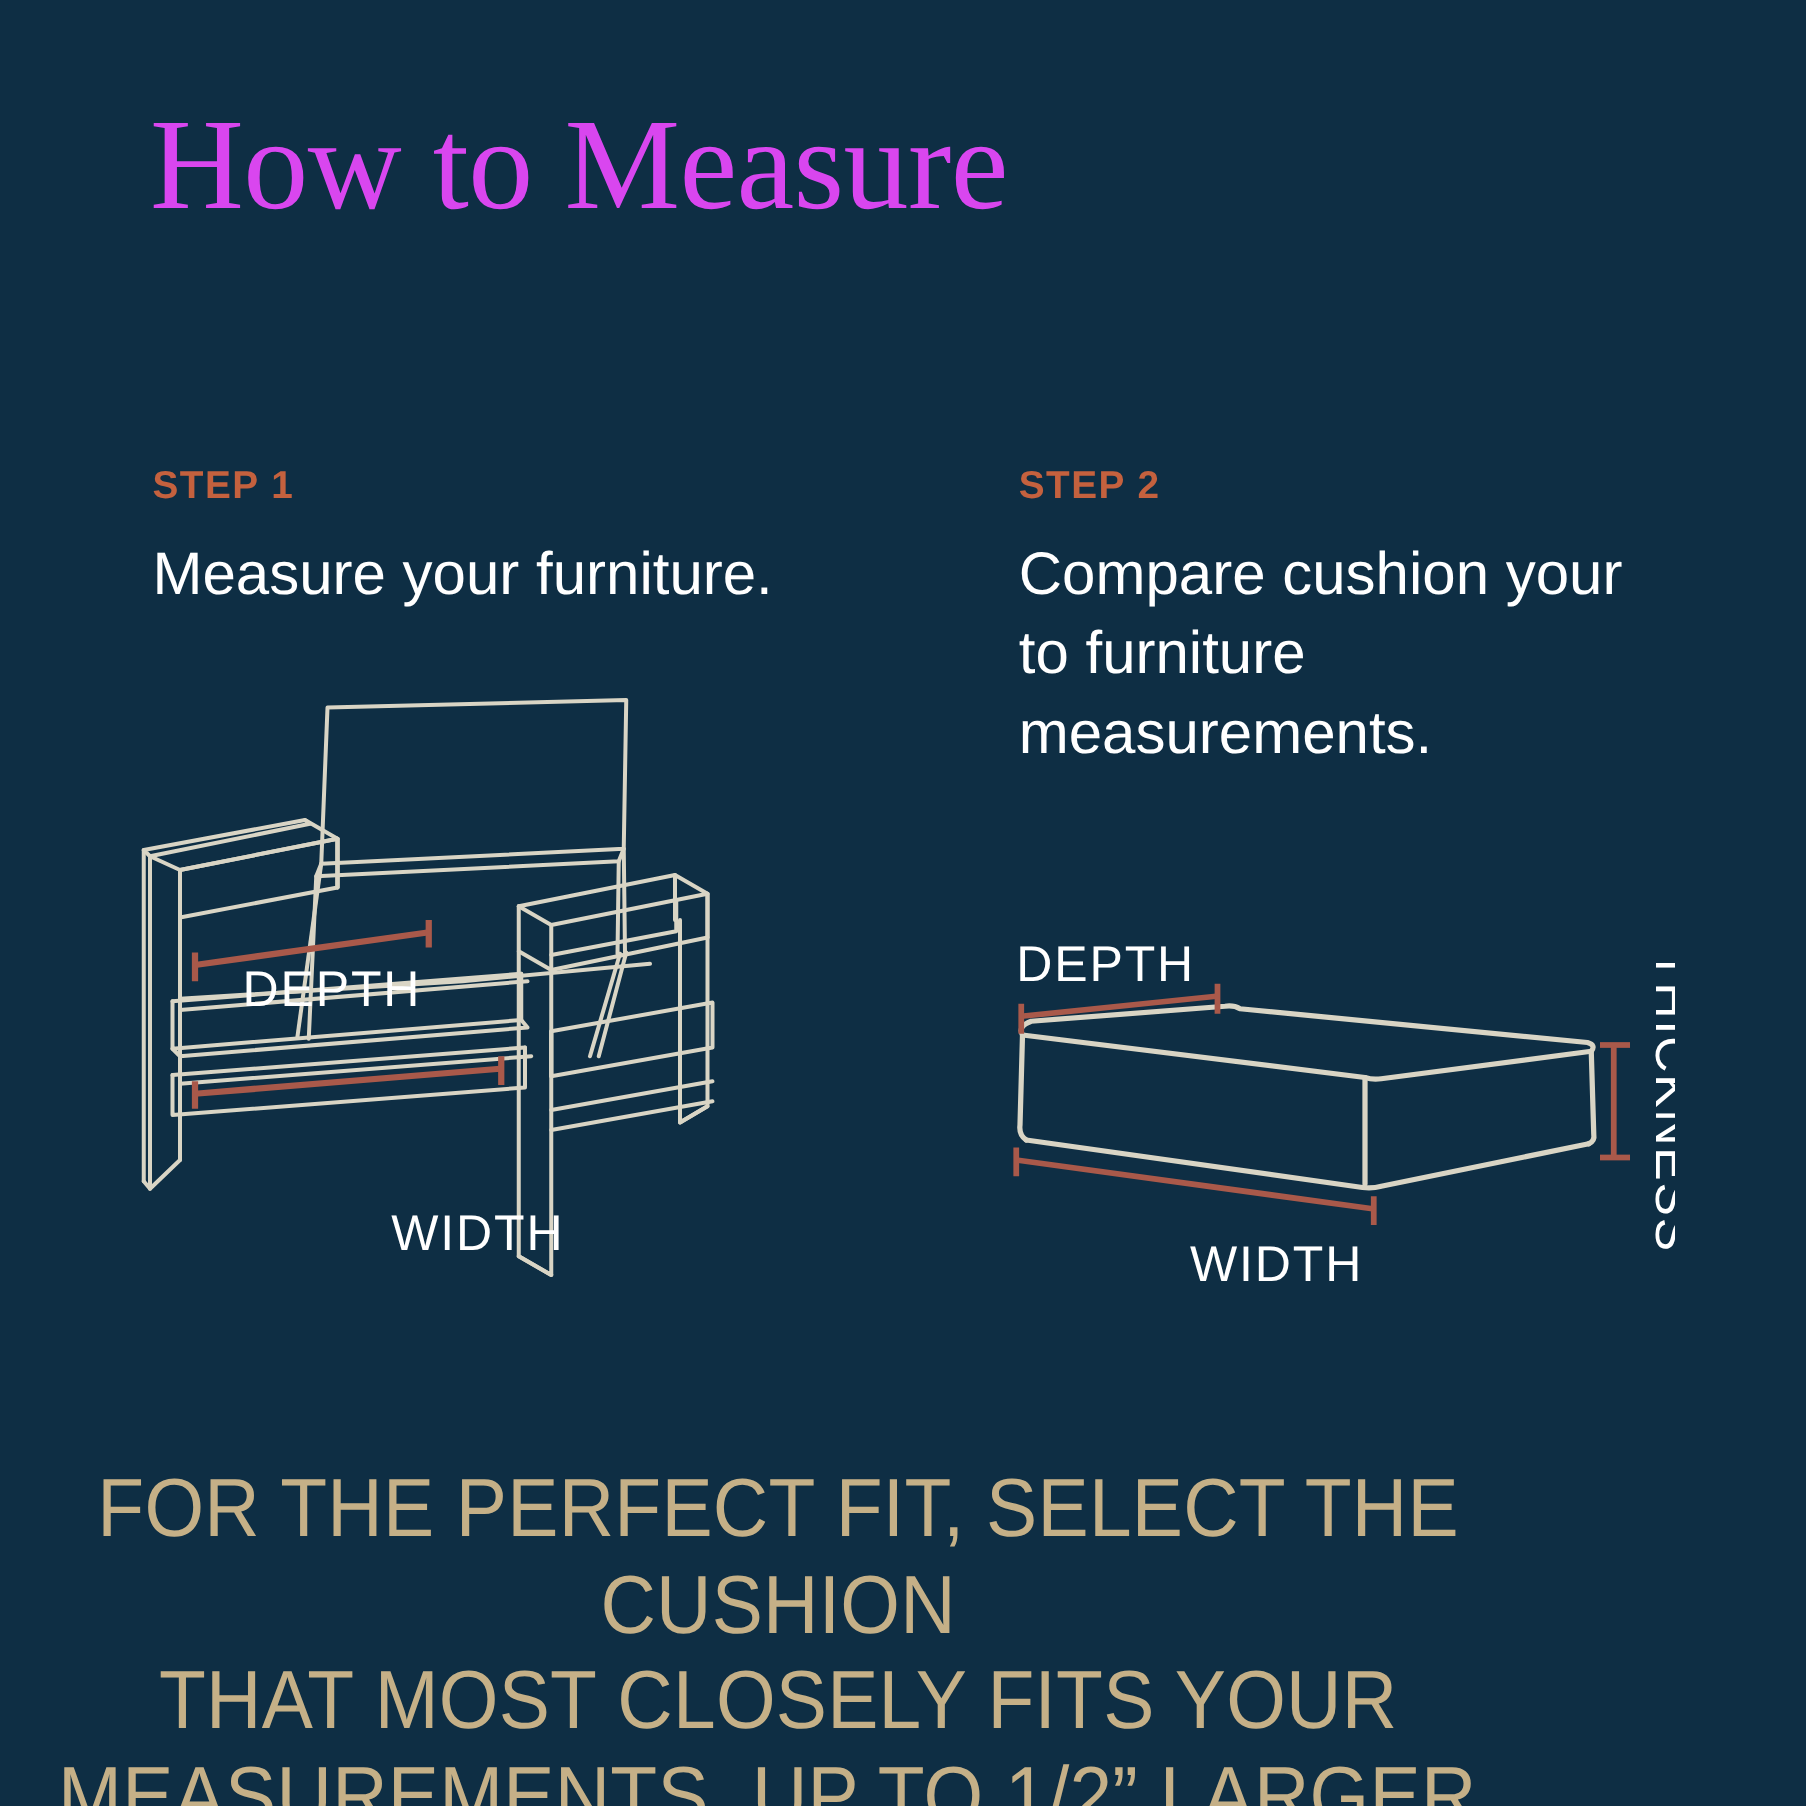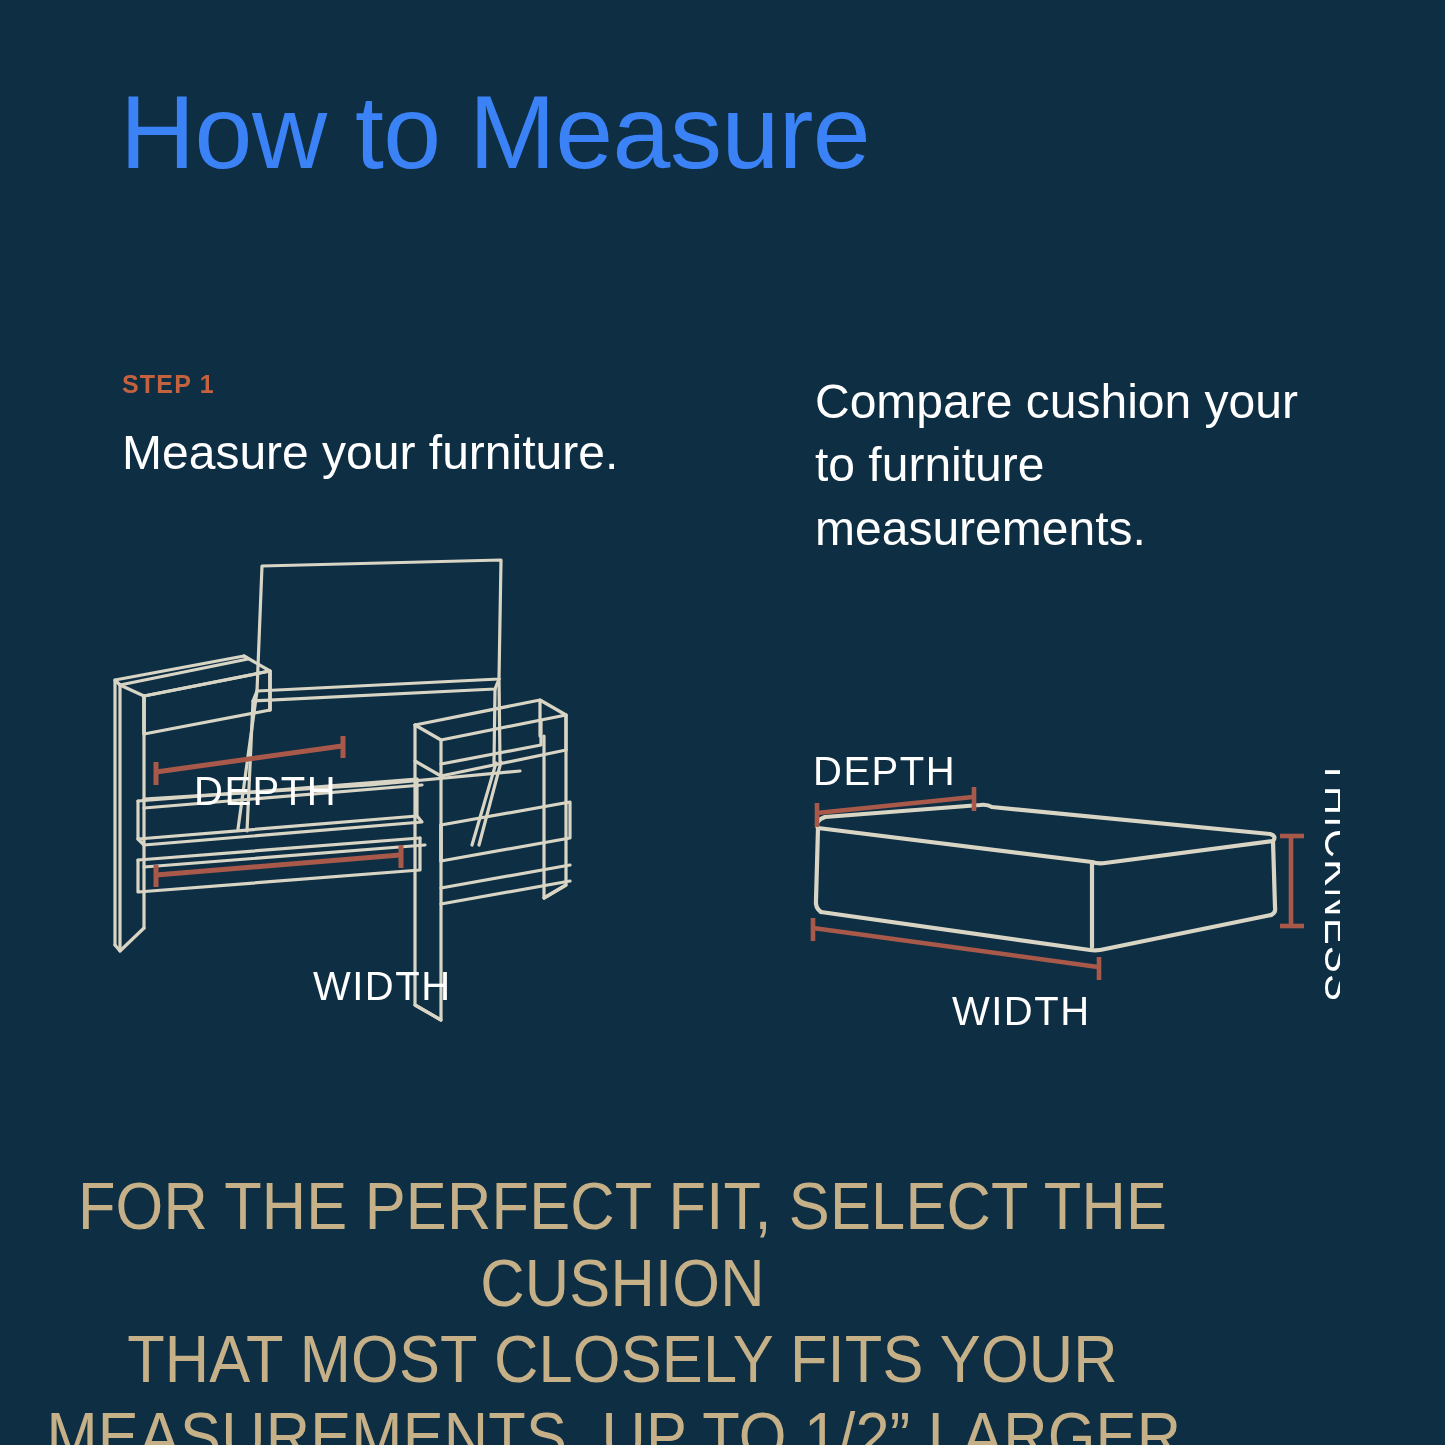--- a/index.html
+++ b/index.html
@@ -16,26 +16,27 @@
     font-family: "Liberation Sans", sans-serif;
     -webkit-font-smoothing: antialiased;
   }
 
   
   .title {
     position: absolute;
     left: 120px;
     top: 80px;
     width: 1100px;
-    color: #3b82f6;
+    color: #d946ef;
     font-size: 104px;
     line-height: 1.0;
     font-weight: 400;
     letter-spacing: -0.5px;
     white-space: nowrap;
+    font-family: Liberation Serif, serif;
   }
   .subtitle {
     position: absolute;
     left: 122px;
     top: 200px;
     width: 1100px;
     color: #c5b087;
     font-size: 62px;
     line-height: 1.0;
     font-weight: 400;
@@ -45,21 +46,21 @@
 
   
   .step {
     position: absolute;
     width: 520px;
   }
   .step-1 { left: 122px; top: 370px; }
   .step-2 { left: 815px; top: 370px; }
   .step-label {
     color: #c4613e;
-    font-size: 25px;
+    font-size: 31px;
     font-weight: bold;
     letter-spacing: 1.2px;
     margin-bottom: 22px;
   }
   .step-text {
     color: #ffffff;
     font-size: 48px;
     line-height: 1.32;
     font-weight: 400;
   }
@@ -100,20 +101,21 @@
 <div class="page">
 
   <div class="title">How to Measure</div>
 
   <div class="step step-1">
     <div class="step-label">STEP 1</div>
     <div class="step-text">Measure your furniture.</div>
   </div>
 
   <div class="step step-2">
+    <div class="step-label">STEP 2</div>
     <div class="step-text">Compare cushion your to furniture measurements.</div>
   </div>
 
   <svg class="diagram" id="chair-diagram" width="640" height="540" viewBox="0 0 640 540">
     <g fill="none" stroke="#d9d5c5" stroke-width="3.2" stroke-linejoin="round" stroke-linecap="round">
 
       <path d="M 162 26 L 401 20 L 399 139 L 157 151 Z"></path>
       <path d="M 157 151 L 153 161 L 395 149 L 399 139"></path>
 
       <path d="M 157 151 L 138 289"></path>

